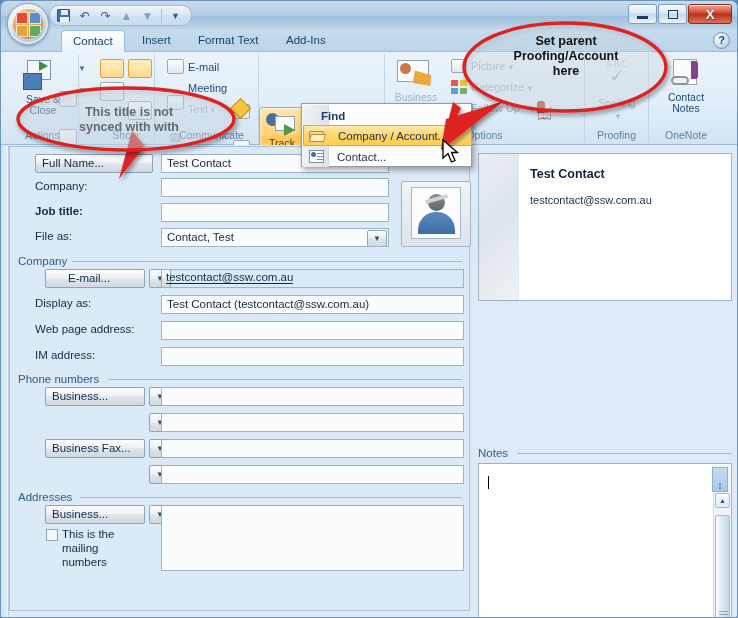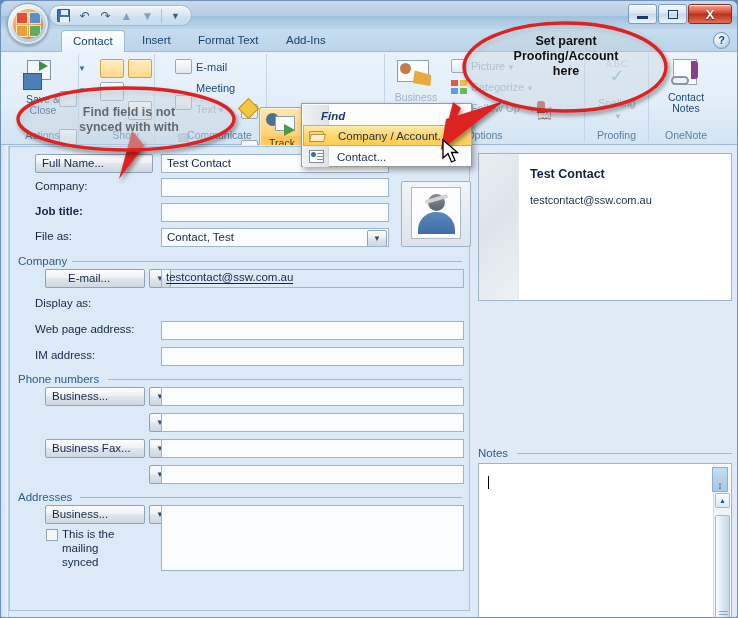--- a/index.html
+++ b/index.html
@@ -171,21 +171,21 @@
   #dropdown .gutter {
     position:absolute;left:1px;top:1px;width:26px;height:62px;
     background: linear-gradient(90deg,#eef1f4,#dfe4ea);
     border-right:1px solid #d2d8de;
   }
   .mi {
     position:absolute; left:1px; width:169px; height:21px;
     display:flex; align-items:center;
   }
   .mi-label { position:absolute; left:34px; font-size:11.5px; color:#1b2e52; }
-  .mi.header .mi-label { left:18px; font-weight:bold; color:#1b3a6b;font-style:italic; }
+  .mi.header .mi-label { left:18px; font-weight:bold; color:#1b3a6b; }
   .mi.sel {
     background: linear-gradient(180deg,#ffe9ad 0%,#ffd66b 50%,#ffcd50 100%);
     border:1px solid #e0a93b; left:1px; width:169px;
   }
   .mi-ico { position:absolute; left:5px; width:17px; height:15px; }
 
   
   #formarea {
     position:absolute; left:0; top:144px; width:738px; height:474px;
     background:#dfeaf6;
@@ -377,21 +377,21 @@
     </div>
 
     <div class="rgroup" style="left:96px; width:58px;">
       <div style="position:absolute;left:3px;top:5px;width:24px;height:19px;border:1px solid #d8a03c;border-radius:2px;background:linear-gradient(180deg,#ffeec3,#ffd98a);"></div>
       <div style="position:absolute;left:31px;top:5px;width:24px;height:19px;border:1px solid #d8a03c;border-radius:2px;background:linear-gradient(180deg,#ffeec3,#ffd98a);"></div>
       <div class="ricon-sq" style="left:3px;top:28px;width:24px;height:19px;"></div>
       <div class="ricon-sq" style="left:31px;top:28px;width:24px;height:19px;"></div>
       <div class="rgroup-label">Show</div>
     </div>
 
-    <div class="rgroup" style="left:172px; width:94px;">
+    <div class="rgroup" style="left:164px; width:94px;">
       <div class="ricon-sq" style="left:2px;top:5px;width:17px;height:15px;"></div>
       <div class="rsmall" style="left:23px;top:7px;">E-mail</div>
       <div class="ricon-sq" style="left:2px;top:26px;width:17px;height:15px;"></div>
       <div class="rsmall" style="left:23px;top:28px;">Meeting</div>
       <div class="ricon-sq" style="left:2px;top:47px;width:17px;height:15px;border:none;background:none;color:#a9bccd;font-size:12px;text-align:center;">☎</div>
       <div class="rsmall dim" style="left:23px;top:49px;">Text</div>
       <span class="caret dim" style="position:absolute;left:44px;top:52px;">▼</span>
       <div class="ricon-sq" style="left:68px;top:5px;width:17px;height:15px;"></div>
       <div class="ricon-sq" style="left:68px;top:26px;width:17px;height:15px;"></div>
       <div style="position:absolute;left:68px;top:47px;width:15px;height:15px;background:#f2c744;border:1px solid #b98b18;transform:rotate(45deg);"></div>
@@ -508,20 +508,21 @@
       <div class="sec-rule" style="left:62px;top:114px;width:390px;"></div>
 
       <div class="fbtn" style="left:35px;top:122px;width:100px;">E-mail...</div>
       <div class="fdrop" style="left:139px;top:122px;">▼</div>
       <div class="finput" style="left:151px;top:122px;width:303px;border:none;background:transparent;">
         <span style="border-bottom:1px solid #14284a;">testcontact@ssw.com.au</span>
       </div>
       <div style="position:absolute;left:151px;top:122px;width:303px;height:19px;border:1px solid #9db3c6;background:rgba(251,252,253,.0);"></div>
 
       <div class="flabel" style="left:25px;top:150px;">Display as:</div>
+      <div class="finput" style="left:151px;top:148px;width:303px;">Test Contact (testcontact@ssw.com.au)</div>
 
       <div class="flabel" style="left:25px;top:176px;">Web page address:</div>
       <div class="finput" style="left:151px;top:174px;width:303px;"></div>
 
       <div class="flabel" style="left:25px;top:202px;">IM address:</div>
       <div class="finput" style="left:151px;top:200px;width:303px;"></div>
 
       <div class="sec-title" style="left:8px;top:226px;">Phone numbers</div>
       <div class="sec-rule" style="left:98px;top:232px;width:354px;"></div>
 
@@ -540,21 +541,21 @@
       <div class="finput" style="left:151px;top:318px;width:303px;"></div>
 
       <div class="sec-title" style="left:8px;top:344px;">Addresses</div>
       <div class="sec-rule" style="left:70px;top:350px;width:382px;"></div>
 
       <div class="fbtn plain" style="left:35px;top:358px;width:100px;">Business...</div>
       <div class="fdrop" style="left:139px;top:358px;">▼</div>
       <div class="cbox" style="left:36px;top:382px;"></div>
       <div class="flabel" style="left:52px;top:380px;line-height:14px;width:92px;">
         <span>This is the mailing</span><br>
-        <span>synced</span>
+        <span>numbers</span>
       </div>
       <div class="finput" style="left:151px;top:358px;width:303px;height:66px;"></div>
 
     </div>
 
     <div id="bizcard">
       <div id="bizcard-stripe"></div>
       <div id="bc-name">Test Contact</div>
       <div id="bc-email">testcontact@ssw.com.au</div>
     </div>
@@ -619,21 +620,21 @@
     <ellipse cx="125" cy="118" rx="108" ry="31" fill="rgba(222,235,247,0.35)" stroke="#dd2222" stroke-width="3.4" filter="url(#shd)"></ellipse>
 
     <g filter="url(#shd)">
       <polygon points="503,100 440,149 445,118" fill="#dd2222"></polygon>
       <polygon points="440,149 452,101 460,107" fill="#dd2222"></polygon>
     </g>
     <ellipse cx="564" cy="66" rx="101" ry="44" fill="rgba(222,235,247,0.32)" stroke="#dd2222" stroke-width="3.4" filter="url(#shd)"></ellipse>
   </svg>
 
   <div class="oval-text" style="left:40px; top:104px; width:176px;">
-    <span>Find field is not</span><br>
+    <span>This title is not</span><br>
     <span>synced with with</span>
   </div>
 
   <div class="oval-text" style="left:470px; top:33px; width:190px; z-index:61;">
     <span>Set parent</span><br>
     <span>Proofing/Account</span><br>
     <span>here</span>
   </div>
 
   <svg style="position:absolute;left:441px;top:138px;width:20px;height:26px;z-index:70;" viewBox="0 0 20 26">

